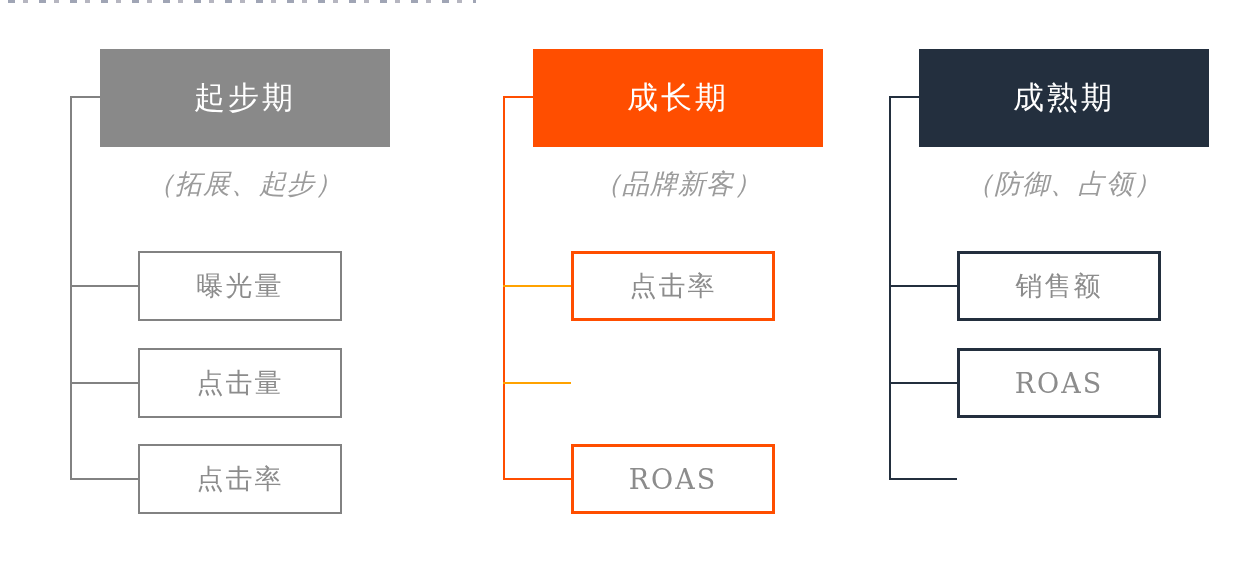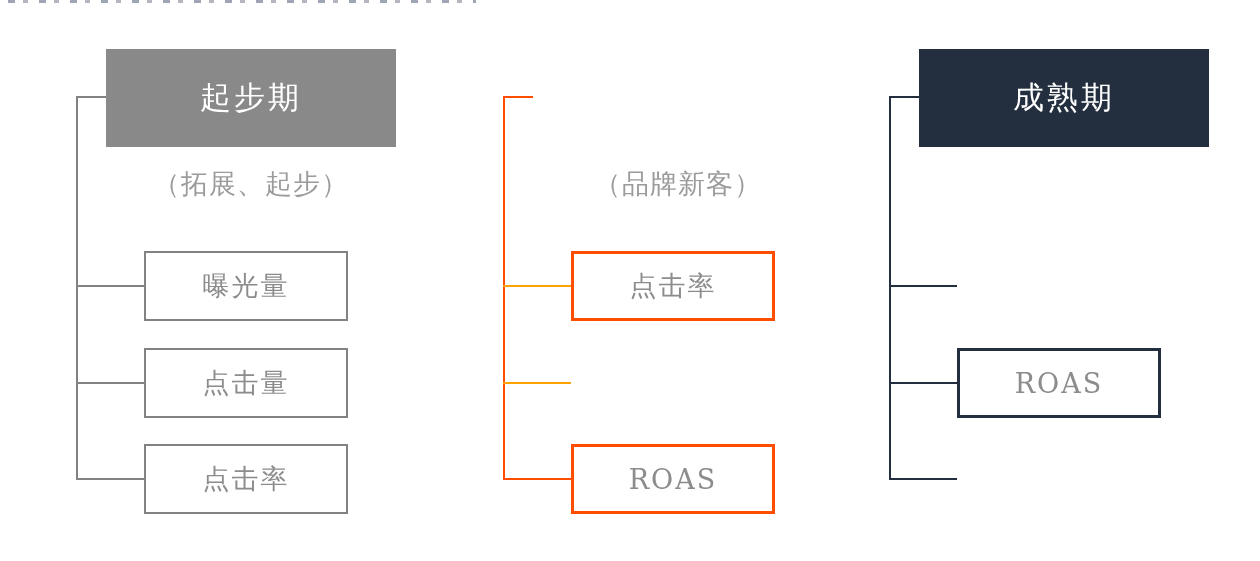--- a/index.html
+++ b/index.html
@@ -29,34 +29,34 @@
   .branch-2{top:429px;background:var(--branch-lines-2);}
   .header{
     position:absolute;left:30px;top:0;width:290px;height:98px;
     background:var(--header-bg);color:var(--header-text);
     display:flex;align-items:center;justify-content:center;
     font-size:31px;letter-spacing:3px;
   }
   .subtitle{
     position:absolute;left:18px;top:113px;width:314px;height:44px;
     display:flex;align-items:center;justify-content:center;
-    color:var(--subtitle-text);font-size:27px;letter-spacing:1px;
+    color:var(--subtitle-text);font-size:27px;letter-spacing:1px;font-style:italic;
   }
   .metric-box{
     position:absolute;left:68px;width:204px;height:70px;box-sizing:border-box;
     border:2px solid var(--box-border);
     display:flex;align-items:center;justify-content:center;
     color:var(--box-text);font-size:27px;letter-spacing:2px;
     background:#ffffff;
   }
   .column.thick .metric-box{border-width:3px;}
   .metric-0{top:202px;}
   .metric-1{top:299px;}
   .metric-2{top:395px;}
-  .col-0{left:76px;padding-left:23px;}
+  .col-0{left:70px;padding-left:23px;}
   .col-1{left:503px;}
   .col-2{left:889px;}
 </style>
 </head>
 <body style="background: rgb(255, 255, 255);">
 
 <div class="clipped-text"></div>
 
 <div class="column col-0" style="--header-bg: #898989; --header-text: #FFFFFF; --line: #828282; --box-border: #828282; --box-text: #8C8C8C; --subtitle-text: #9B9B9B; --branch-lines-0: #828282; --branch-lines-1: #828282; --branch-lines-2: #828282;">
   <div class="spine"></div>
@@ -78,34 +78,41 @@
     <span>点击率</span>
   </div>
 </div>
 
 <div class="column col-1 thick" style="--header-bg: #FF4E00; --header-text: #FFFFFF; --line: #FF4E00; --box-border: #FF4E00; --box-text: #8C8C8C; --subtitle-text: #9B9B9B; --branch-lines-0: #FFA200; --branch-lines-1: #FFA200; --branch-lines-2: #FF4E00;">
   <div class="spine"></div>
   <div class="header-stub"></div>
   <div class="branch branch-0"></div>
   <div class="branch branch-1"></div>
   <div class="branch branch-2"></div>
+  <div class="header">
+    <span>成长期</span>
+  </div>
   <div class="subtitle">（品牌新客）</div>
   <div class="metric-box metric-0">
     <span>点击率</span>
   </div>
   <div class="metric-box metric-2">
     <span>ROAS</span>
   </div>
 </div>
 
 <div class="column col-2 thick" style="--header-bg: #232F3E; --header-text: #FFFFFF; --line: #232F3E; --box-border: #232F3E; --box-text: #8C8C8C; --subtitle-text: #9B9B9B; --branch-lines-0: #232F3E; --branch-lines-1: #232F3E; --branch-lines-2: #232F3E;">
   <div class="spine"></div>
   <div class="header-stub"></div>
   <div class="branch branch-0"></div>
   <div class="branch branch-1"></div>
   <div class="branch branch-2"></div>
   <div class="header">
     <span>成熟期</span>
   </div>
+  <div class="subtitle">（防御、占领）</div>
+  <div class="metric-box metric-0">
+    <span>销售额</span>
+  </div>
   <div class="metric-box metric-1">
     <span>ROAS</span>
   </div>
 </div>
 
 </body></html>

